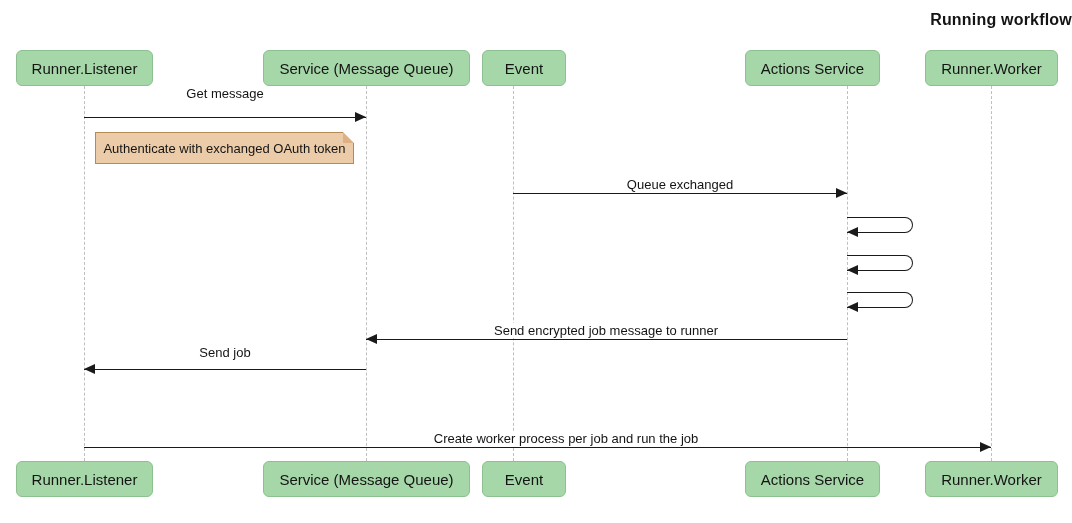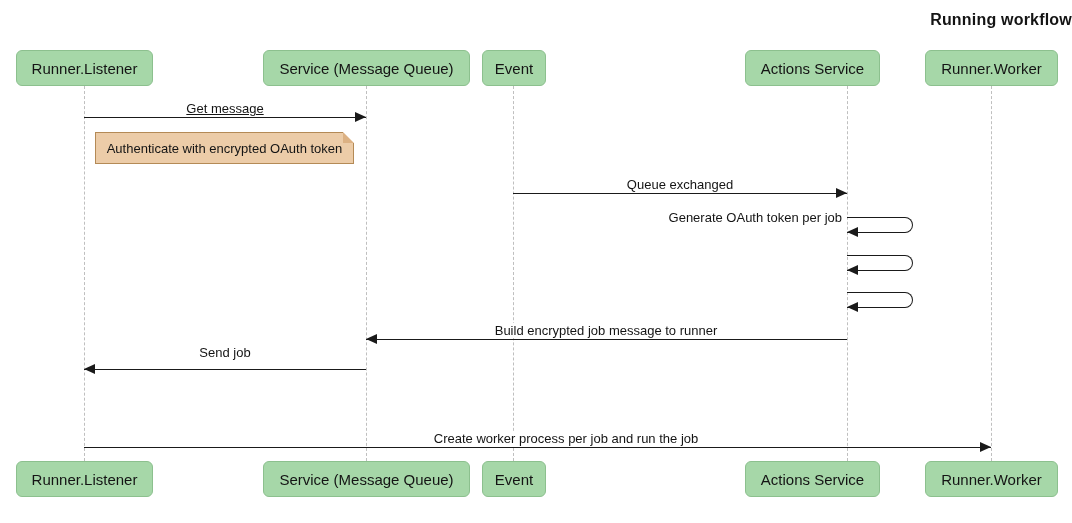--- a/index.html
+++ b/index.html
@@ -26,21 +26,21 @@
 
   .actor{
     position:absolute;height:36px;background:var(--actor-fill);
     border:1px solid var(--actor-border);border-radius:6px;box-sizing:border-box;
     display:flex;align-items:center;justify-content:center;
     font-size:15px;white-space:nowrap;
   }
   .top{top:50px;} .bottom{top:461px;}
   .a1{left:16px;width:137px;}
   .a2{left:263px;width:207px;}
-  .a3{left:482px;width:64px;}
+  .a3{left:482px;width:84px;}
   .a4{left:745px;width:135px;}
   .a5{left:925px;width:133px;}
 
   .msg-line{position:absolute;height:0;border-top:1px solid var(--arrow);}
   .msg-label{
     position:absolute;font-size:13px;white-space:nowrap;transform:translateX(-50%);
     background:#fff;padding:0 3px;line-height:15px;
   }
   .head{position:absolute;width:0;height:0;border-top:5px solid transparent;border-bottom:5px solid transparent;}
   .head.right{border-left:11px solid var(--arrow);}
@@ -61,21 +61,21 @@
   }
   .note::after{
     content:"";position:absolute;top:-1px;right:-1px;width:0;height:0;
     border-style:solid;border-width:0 11px 11px 0;
     border-color:transparent #fff var(--note-fold) transparent;
   }
   .n1{left:95px;top:132px;width:259px;height:32px;}
   .n2{left:96px;top:384px;width:261px;height:32px;}
 
   
-  .m1-label{left:225px;top:101px;text-decoration:underline;} .m1-line{left:84px;top:117px;width:282px;} .m1-head{left:355px;top:112px;}
+  .m1-label{left:225px;top:86px;} .m1-line{left:84px;top:117px;width:282px;} .m1-head{left:355px;top:112px;}
   .m2-label{left:680px;top:177px;} .m2-line{left:513px;top:193px;width:334px;} .m2-head{left:836px;top:188px;}
   .m3-label{top:210px;} .m3-loop{top:217px;} .m3-head{left:847px;top:227px;}
   .m4-label{top:248px;} .m4-loop{top:255px;} .m4-head{left:847px;top:265px;}
   .m5-label{top:285px;} .m5-loop{top:292px;} .m5-head{left:847px;top:302px;}
   .m6-label{left:606px;top:323px;} .m6-line{left:366px;top:339px;width:481px;} .m6-head{left:366px;top:334px;}
   .m7-label{left:225px;top:345px;} .m7-line{left:84px;top:369px;width:282px;} .m7-head{left:84px;top:364px;}
   .m8-label{left:566px;top:431px;} .m8-line{left:84px;top:447px;width:907px;} .m8-head{left:980px;top:442px;}
 </style>
 </head>
 <body>
@@ -93,37 +93,36 @@
   <div class="actor top a1">Runner.Listener</div>
   <div class="actor top a2">Service (Message Queue)</div>
   <div class="actor top a3">Event</div>
   <div class="actor top a4">Actions Service</div>
   <div class="actor top a5">Runner.Worker</div>
 
   <div class="msg-label m1-label">Get message</div>
   <div class="msg-line m1-line"></div>
   <div class="head right m1-head"></div>
 
-  <div class="note n1">Authenticate with encrypted OAuth token</div>
+  <div class="note n1">Authenticate with exchanged OAuth token</div>
 
   <div class="msg-label m2-label">Queue exchanged</div>
   <div class="msg-line m2-line"></div>
   <div class="head right m2-head"></div>
 
-  <div class="self-label m3-label">Generate OAuth token per job</div>
   <div class="self-loop m3-loop"></div>
   <div class="head left m3-head"></div>
 
   <div class="self-loop m4-loop"></div>
   <div class="head left m4-head"></div>
 
   <div class="self-loop m5-loop"></div>
   <div class="head left m5-head"></div>
 
-  <div class="msg-label m6-label">Build encrypted job message to runner</div>
+  <div class="msg-label m6-label">Send encrypted job message to runner</div>
   <div class="msg-line m6-line"></div>
   <div class="head left m6-head"></div>
 
   <div class="msg-label m7-label">Send job</div>
   <div class="msg-line m7-line"></div>
   <div class="head left m7-head"></div>
 
 
   <div class="msg-label m8-label">Create worker process per job and run the job</div>
   <div class="msg-line m8-line"></div>

